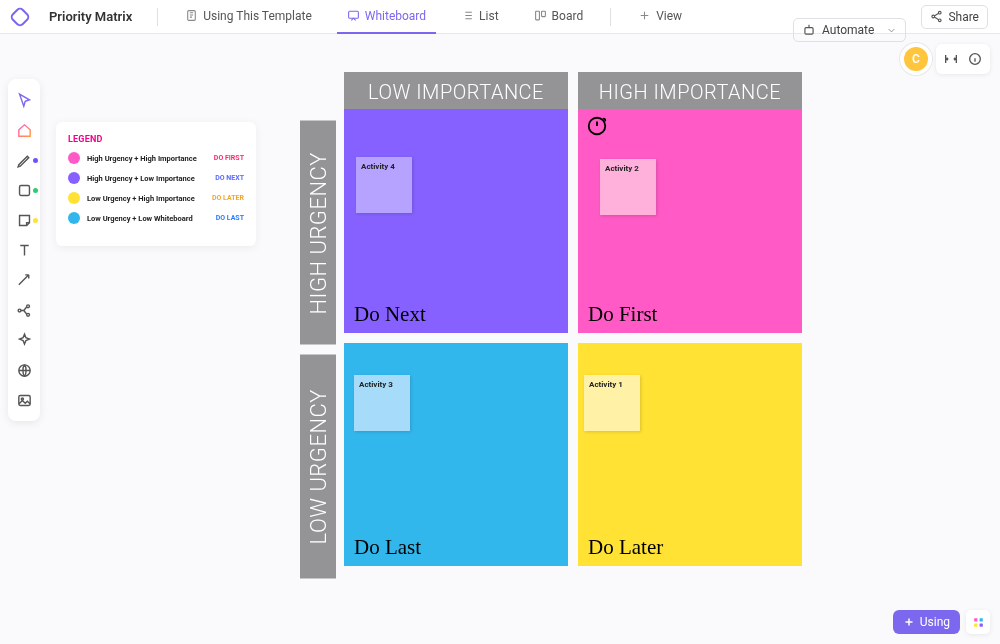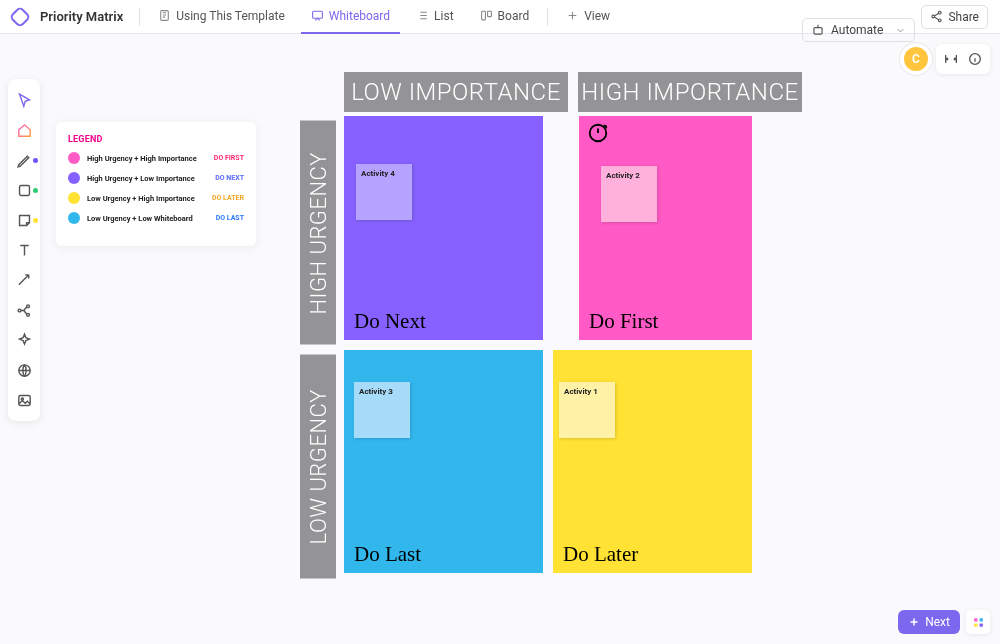--- a/index.html
+++ b/index.html
@@ -1,19 +1,19 @@
 <!DOCTYPE html>
 <html><head>
 <meta charset="utf-8">
 <style>
 * { box-sizing: border-box; margin: 0; padding: 0; }
 html, body { width: 1000px; height: 644px; font-family: -apple-system, BlinkMacSystemFont, "Segoe UI", Roboto, sans-serif; background: #fff; overflow: hidden; }
 
 
-.topbar { height: 34px; border-bottom: 1px solid #e8e8ea; display: flex; align-items: center; padding: 0 12px; gap: 6px; position: relative; z-index: 10; background: #fff; }
+.topbar { height: 34px; border-bottom: 1px solid #e8e8ea; display: flex; align-items: center; padding: 0 12px; gap: 15px; position: relative; z-index: 10; background: #fff; }
 .logo { width: 16px; height: 16px; border: 2px solid #7b68ee; border-radius: 5px; transform: rotate(45deg); margin-right: 6px; }
 .title { font-size: 13px; font-weight: 600; color: #333; margin-right: 8px; }
 .divider { width: 1px; height: 18px; background: #e0e0e4; margin: 0 2px; }
 .tab { display: flex; align-items: center; gap: 5px; padding: 0 10px; height: 34px; font-size: 12px; color: #555; cursor: pointer; border-bottom: 2px solid transparent; }
 .tab.active { color: #7b68ee; border-bottom-color: #7b68ee; }
 .tab svg, .tab .tic { width: 13px; height: 13px; flex-shrink: 0; }
 .spacer { flex: 1; }
 .automate { display: flex; align-items: center; gap: 6px; border: 1px solid #e0e0e4; border-radius: 5px; padding: 4px 8px; font-size: 12px; color: #444; cursor: pointer; margin-top: 27px; }
 .automate .chev { margin-left: 6px; color: #888; }
 .share { display: flex; align-items: center; gap: 5px; border: 1px solid #e0e0e4; border-radius: 5px; padding: 4px 8px; font-size: 12px; color: #444; cursor: pointer; }
@@ -38,30 +38,30 @@
 .legend { position: absolute; top: 88px; left: 56px; width: 200px; background: #fff; border-radius: 6px; box-shadow: 0 2px 10px rgba(0,0,0,.06); padding: 12px 12px 14px 12px; z-index: 4; }
 .legend-title { color: #f5008a; font-size: 9px; font-weight: 700; letter-spacing: .2px; margin-bottom: 8px; }
 .legend-row { display: flex; align-items: center; gap: 7px; font-size: 7.5px; font-weight: 700; color: #222; margin: 8px 0; }
 .legend-row .bubble { width: 12px; height: 12px; border-radius: 50%; flex-shrink: 0; }
 .legend-row .tag { margin-left: auto; font-size: 7px; font-weight: 700; white-space: nowrap; }
 
 
 .matrix { position: absolute; top: 38px; left: 300px; width: 502px; height: 540px; z-index: 3; }
 
 .hdr-row { position: absolute; top: 0; left: 44px; width: 458px; height: 40px; display: flex; gap: 10px; }
-.hdr { flex: 1; background: #949497; color: #fff; display: flex; align-items: center; justify-content: center; font-size: 24px; font-weight: 300; letter-spacing: .5px; }
+.hdr { flex: 1; background: #949497; color: #fff; display: flex; align-items: center; justify-content: center; font-size: 20px; font-weight: 300; letter-spacing: .5px; }
 
 .side-col { position: absolute; top: 49px; left: 0; width: 36px; height: 457px; display: flex; flex-direction: column; gap: 10px; }
 .side { flex: 1; background: #949497; color: #fff; display: flex; align-items: center; justify-content: center; writing-mode: vertical-rl; transform: rotate(180deg); font-size: 22px; font-weight: 300; letter-spacing: .5px; }
 
-.grid { position: absolute; top: 44px; left: 44px; width: 408px; height: 457px; display: grid; grid-template-columns: 1fr 1fr; grid-template-rows: 1fr 1fr; gap: 10px; }
+.grid { position: absolute; top: 37px; left: 44px; width: 458px; height: 457px; display: grid; grid-template-columns: 1fr 1fr; grid-template-rows: 1fr 1fr; gap: 10px; }
 .cell { position: relative; overflow: hidden; }
 .cell .qlabel { position: absolute; left: 10px; bottom: 6px; font-size: 21px; font-weight: 500; font-family: "Comic Sans MS", "Segoe Script", cursive; }
 .c1 { background: #8661ff; } .c1 .qlabel { color: #000; }
-.c2 { background: #ff5ac5; margin-left: 26px; } .c2 .qlabel { color: #000; }
+.c2 { background: #ff5ac5; } .c2 .qlabel { color: #000; }
 .c3 { background: #32b7ed; } .c3 .qlabel { color: #000; }
 .c4 { background: #ffe233; padding-left: 8px; } .c4 .qlabel { color: #000; }
 
 .note { position: absolute; width: 56px; height: 56px; padding: 5px 5px; font-size: 8px; font-weight: 700; color: #222; box-shadow: 1px 1px 3px rgba(0,0,0,.15); }
 .n1 { top: 48px; left: 12px; background: #b6a2ff; }
 .n2 { top: 50px; left: 22px; background: #ffb1dc; }
 .n3 { top: 32px; left: 10px; background: #a6dcfa; }
 .n4 { top: 32px; left: 6px;  background: #fff1a6; }
 
 .alert-icon { position: absolute; top: 6px; left: 8px; }
@@ -296,21 +296,21 @@
         <div class="qlabel">Do Later</div>
       </div>
     </div>
   </div>
 
   <div class="br-controls">
     <div class="task-btn">
       <svg width="12" height="12" viewBox="0 0 24 24" fill="none" stroke="#fff" stroke-width="3">
           <path d="M12 5v14M5 12h14"></path>
         </svg>
-      <span>Next</span>
+      <span>Using</span>
     </div>
     <div class="grid-ic">
       <svg viewBox="0 0 24 24">
           <rect x="4" y="4" width="6" height="6" rx="1" fill="#ff5ac5"></rect>
           <rect x="14" y="4" width="6" height="6" rx="1" fill="#32b7ed"></rect>
           <rect x="4" y="14" width="6" height="6" rx="1" fill="#ffe233"></rect>
           <rect x="14" y="14" width="6" height="6" rx="1" fill="#8661ff"></rect>
         </svg>
     </div>
   </div>

